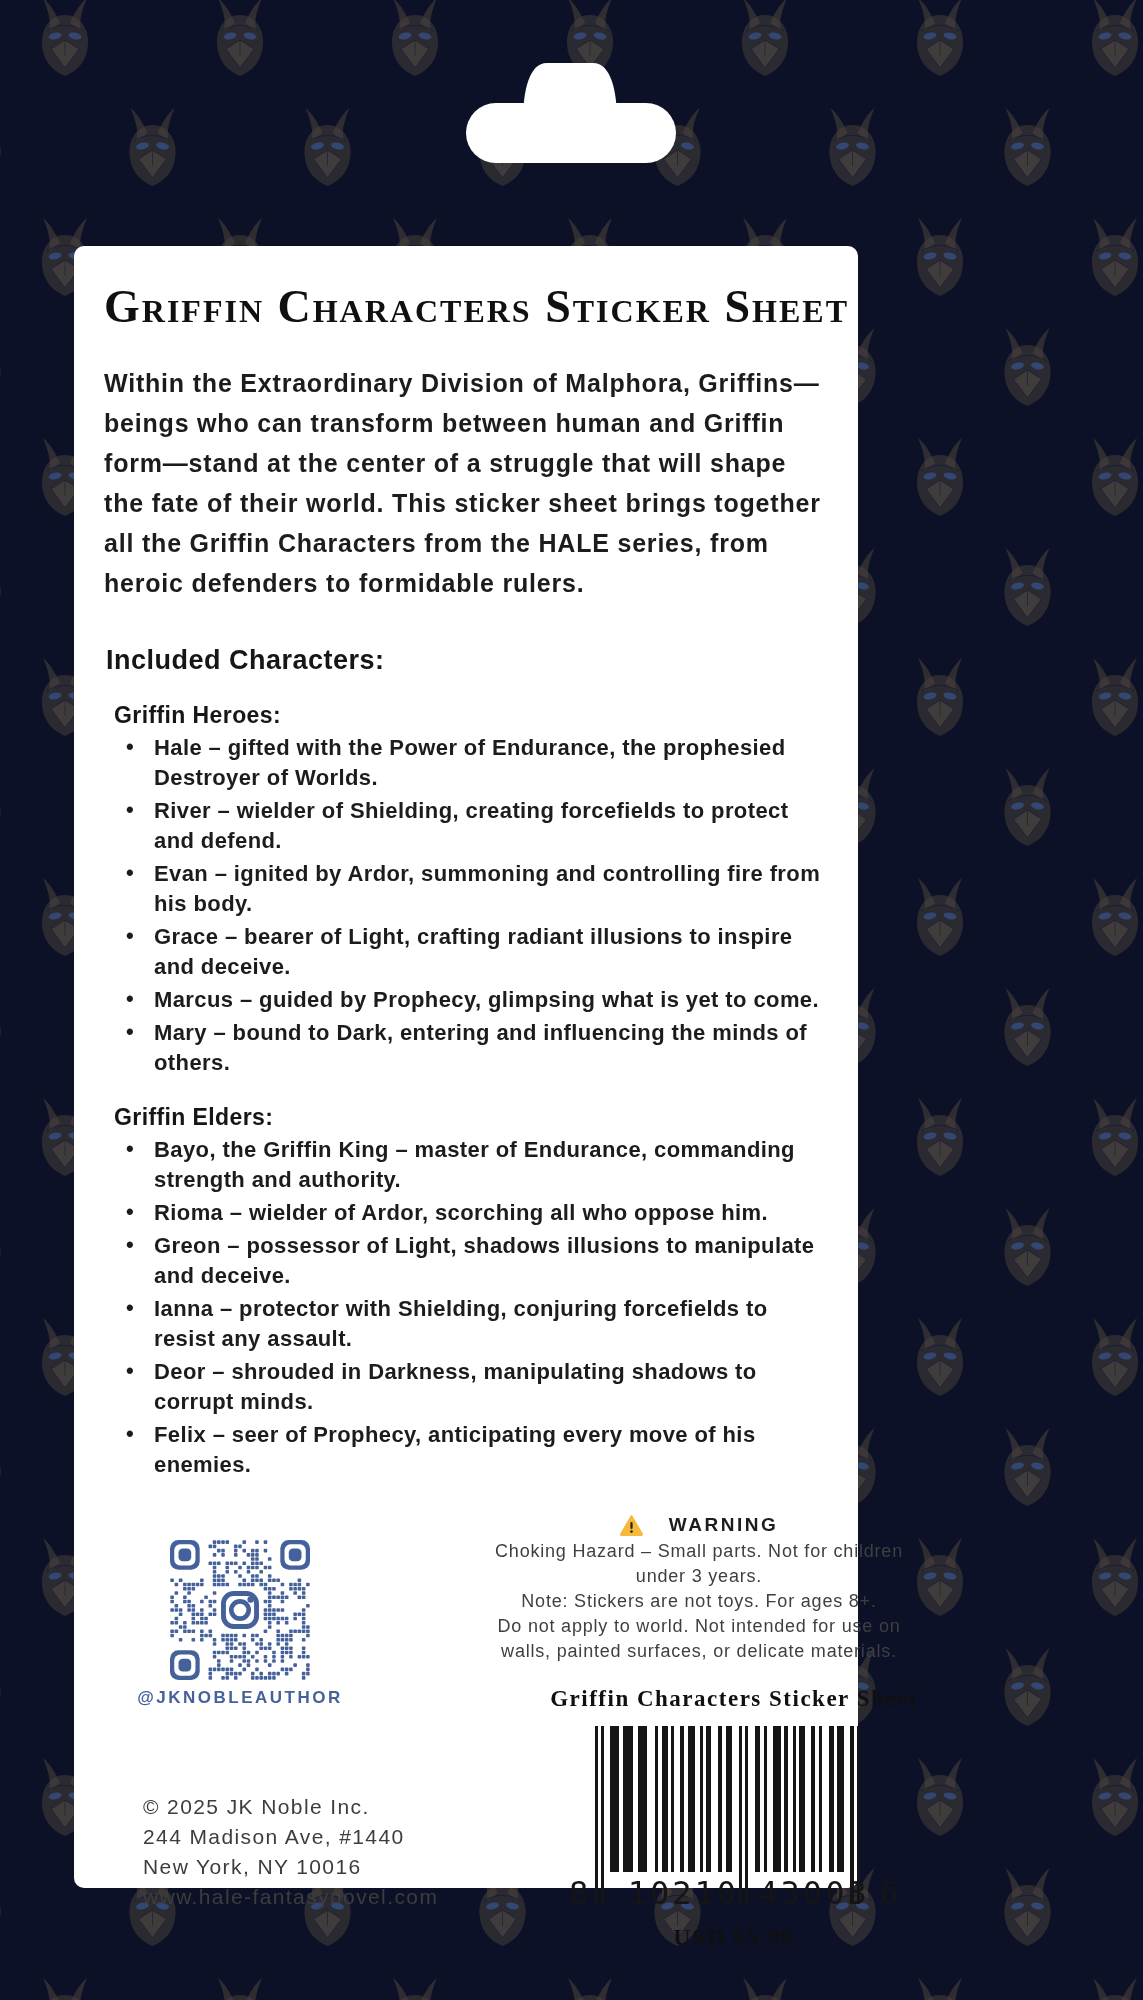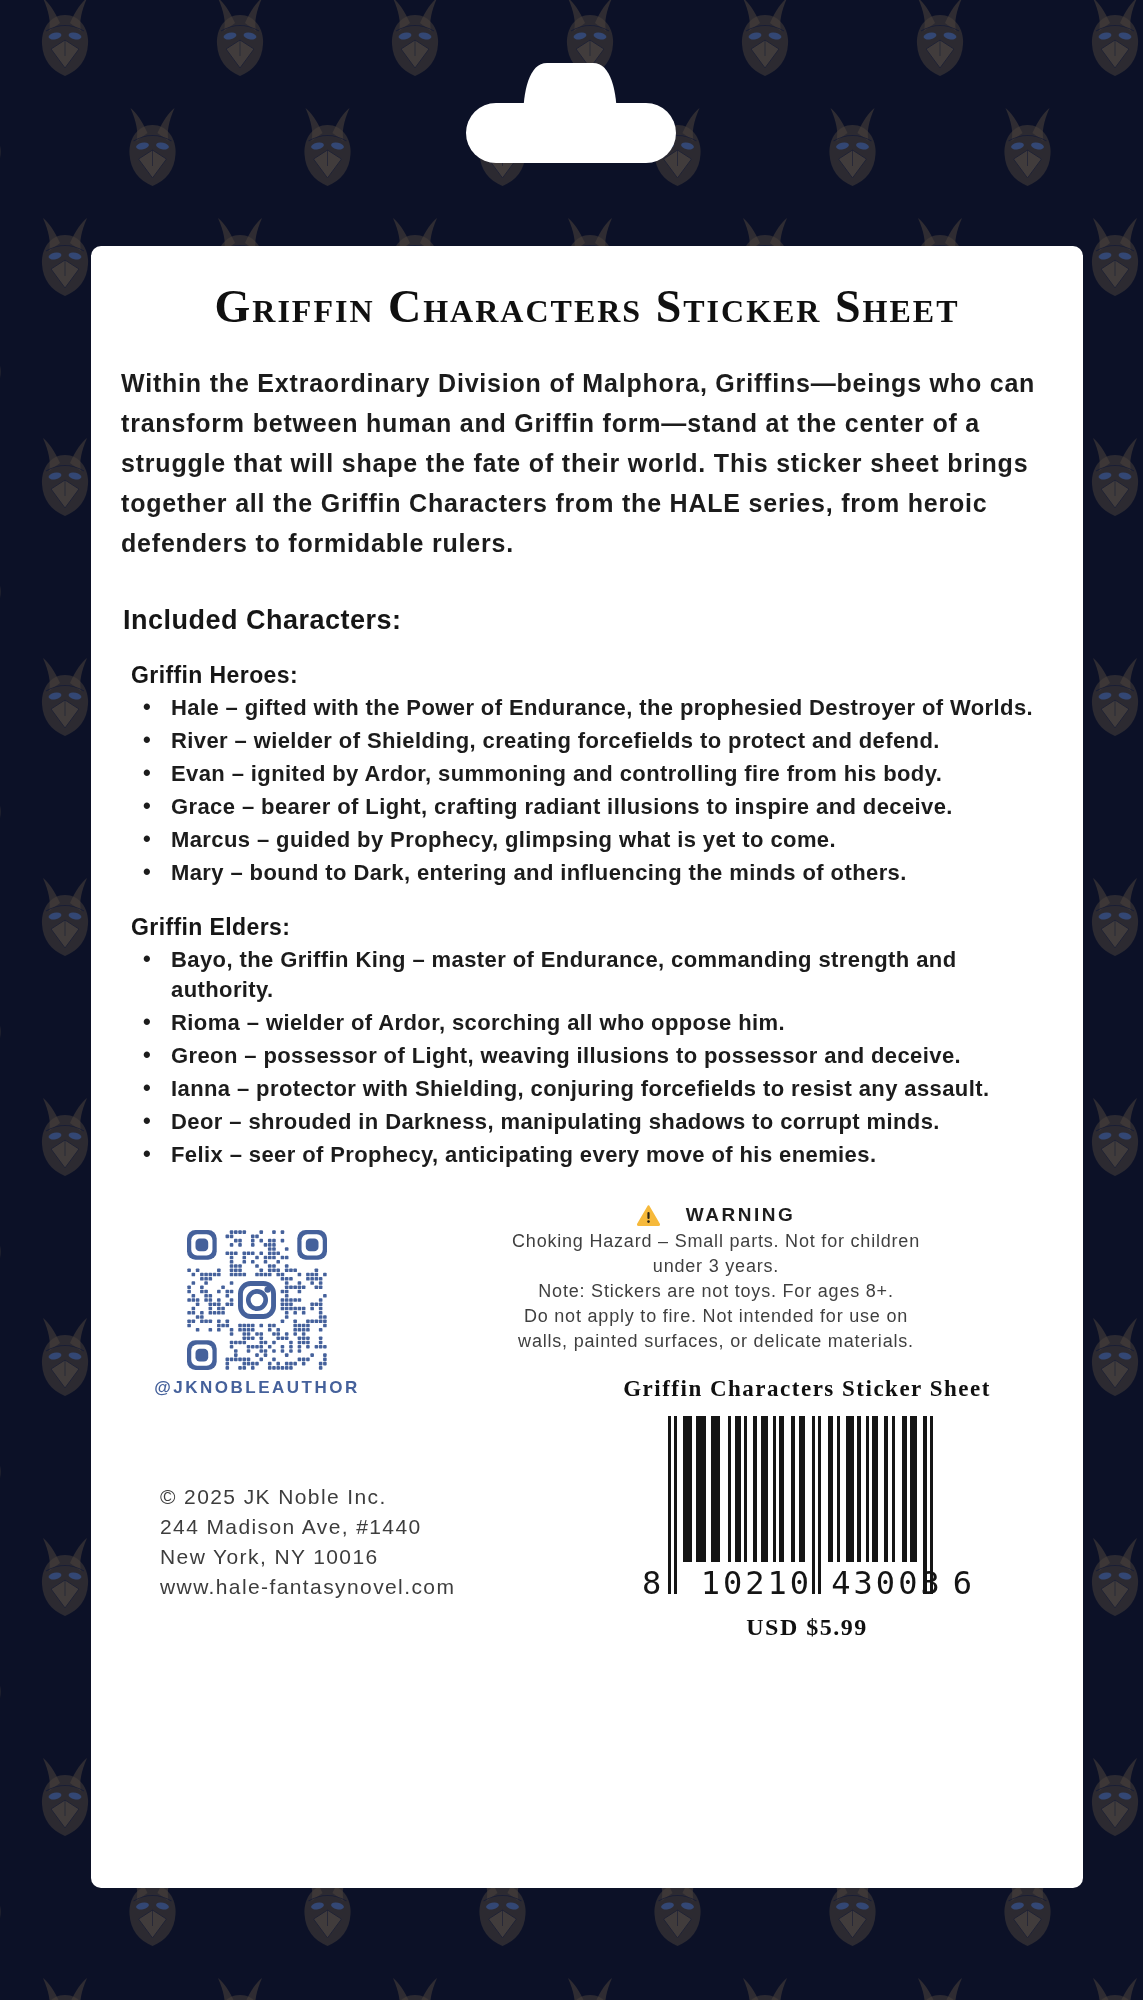--- a/index.html
+++ b/index.html
@@ -1,20 +1,20 @@
 <!DOCTYPE html>
 <html style="--background: #0c1127; --card: #ffffff; --qr_blue: #45619b; --warning_yellow: #f6b93b; --text: #1c1c1c; --barcode_black: #151515;"><head>
 <meta charset="utf-8">
 <style>
   html,body{margin:0;padding:0;background:#222;}
   .stage{position:relative;width:1143px;height:2000px;overflow:hidden;
          font-family:"Liberation Sans",sans-serif;background:var(--background,#0c1127);}
   .bg-svg{position:absolute;left:0;top:0;}
   .hang-tab{position:absolute;left:465px;top:59px;}
-  .card{position:absolute;left:91px;top:246px;width:992px;height:1642px;background:var(--card,#fff);
+  .card{position:absolute;left:74px;top:246px;width:784px;height:1642px;background:var(--card,#fff);
         border-radius:10px;padding:26px 30px;box-sizing:border-box;color:var(--text,#1c1c1c);}
   .title{font-family:"Liberation Serif",serif;font-variant:small-caps;font-weight:700;
          font-size:46px;letter-spacing:2px;text-align:center;margin:8px 0 0;color:#101010;white-space:nowrap;}
   .desc{margin:30px 0 0;font-size:25px;line-height:40px;font-weight:600;letter-spacing:0.8px;color:var(--text);}
   .included{margin:42px 0 0 2px;font-size:27px;font-weight:700;letter-spacing:0.5px;color:#161616;}
   .sec-heading{margin:26px 0 4px 10px;font-size:23px;font-weight:700;letter-spacing:0.4px;color:#161616;}
   ul.char-list{list-style:none;margin:0;padding:0 0 0 20px;}
   ul.char-list li{position:relative;padding-left:30px;margin:3px 0;font-size:22px;line-height:30px;
                   font-weight:600;letter-spacing:0.4px;color:var(--text);}
   ul.char-list li .bullet{position:absolute;left:2px;top:-1px;font-size:22px;}
@@ -88,21 +88,21 @@
           <li><span class="bullet">•</span><span>River – wielder of Shielding, creating forcefields to protect and defend.</span></li>
           <li><span class="bullet">•</span><span>Evan – ignited by Ardor, summoning and controlling fire from his body.</span></li>
           <li><span class="bullet">•</span><span>Grace – bearer of Light, crafting radiant illusions to inspire and deceive.</span></li>
           <li><span class="bullet">•</span><span>Marcus – guided by Prophecy, glimpsing what is yet to come.</span></li>
           <li><span class="bullet">•</span><span>Mary – bound to Dark, entering and influencing the minds of others.</span></li>
         </ul>
         <div class="sec-heading">Griffin Elders:</div>
         <ul class="char-list">
           <li><span class="bullet">•</span><span>Bayo, the Griffin King – master of Endurance, commanding strength and authority.</span></li>
           <li><span class="bullet">•</span><span>Rioma – wielder of Ardor, scorching all who oppose him.</span></li>
-          <li><span class="bullet">•</span><span>Greon – possessor of Light, weaving illusions to possessor and deceive.</span></li>
+          <li><span class="bullet">•</span><span>Greon – possessor of Light, shadows illusions to manipulate and deceive.</span></li>
           <li><span class="bullet">•</span><span>Ianna – protector with Shielding, conjuring forcefields to resist any assault.</span></li>
           <li><span class="bullet">•</span><span>Deor – shrouded in Darkness, manipulating shadows to corrupt minds.</span></li>
           <li><span class="bullet">•</span><span>Felix – seer of Prophecy, anticipating every move of his enemies.</span></li>
         </ul>
       </div>
 
     <div class="bottom-row">
 
       <div class="left-col">
         <div class="qr-wrap">
@@ -465,21 +465,21 @@
               <path d="M11.5,1.2 L22,19.2 Q22.4,20 21.5,20 L1.5,20 Q0.6,20 1,19.2 Z" fill="var(--warning_yellow,#f6b93b)" stroke="var(--warning_yellow,#f6b93b)" stroke-width="2" stroke-linejoin="round"></path>
               <rect x="10.4" y="7" width="2.2" height="7" rx="1.1" fill="#2b2417"></rect>
               <circle cx="11.5" cy="16.6" r="1.3" fill="#2b2417"></circle>
             </svg>
             <span>WARNING</span>
           </div>
           <div class="warning-lines">
               <div>Choking Hazard – Small parts. Not for children</div>
               <div>under 3 years.</div>
               <div>Note: Stickers are not toys. For ages 8+.</div>
-              <div>Do not apply to fire. Not intended for use on</div>
+              <div>Do not apply to world. Not intended for use on</div>
               <div>walls, painted surfaces, or delicate materials.</div>
             </div>
         </div>
 
         <div class="barcode-label">Griffin Characters Sticker Sheet</div>
 
         <div class="barcode-box">
           <svg id="bcsvg" width="330" height="190">
               <rect x="26" y="4" width="3" height="178" fill="#151515"></rect>
               <rect x="32" y="4" width="3" height="178" fill="#151515"></rect>

